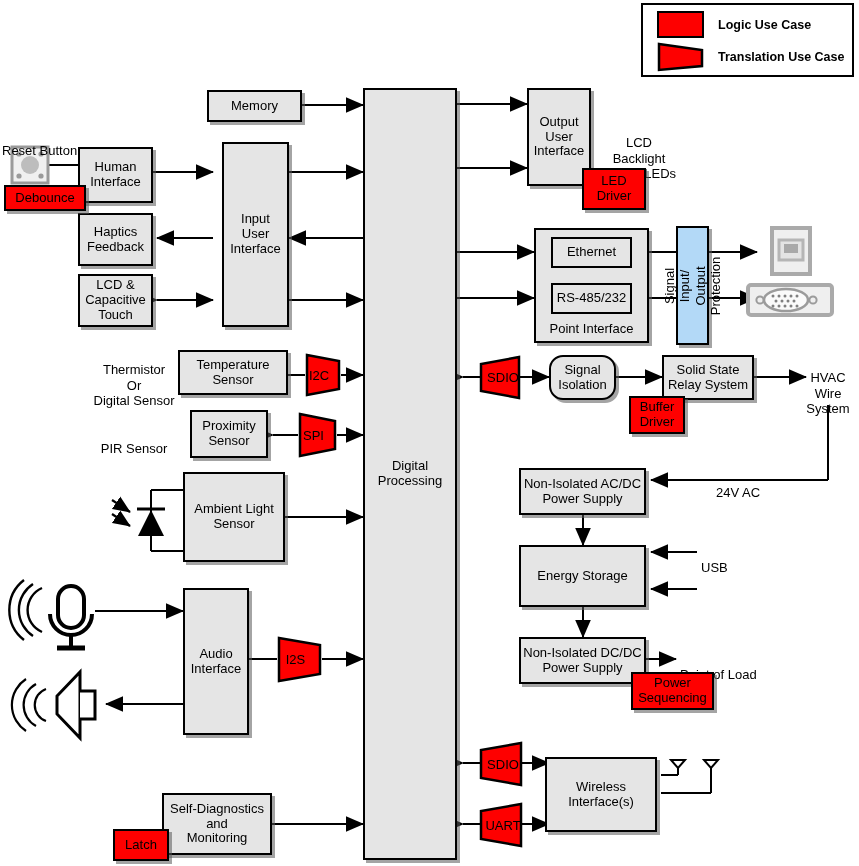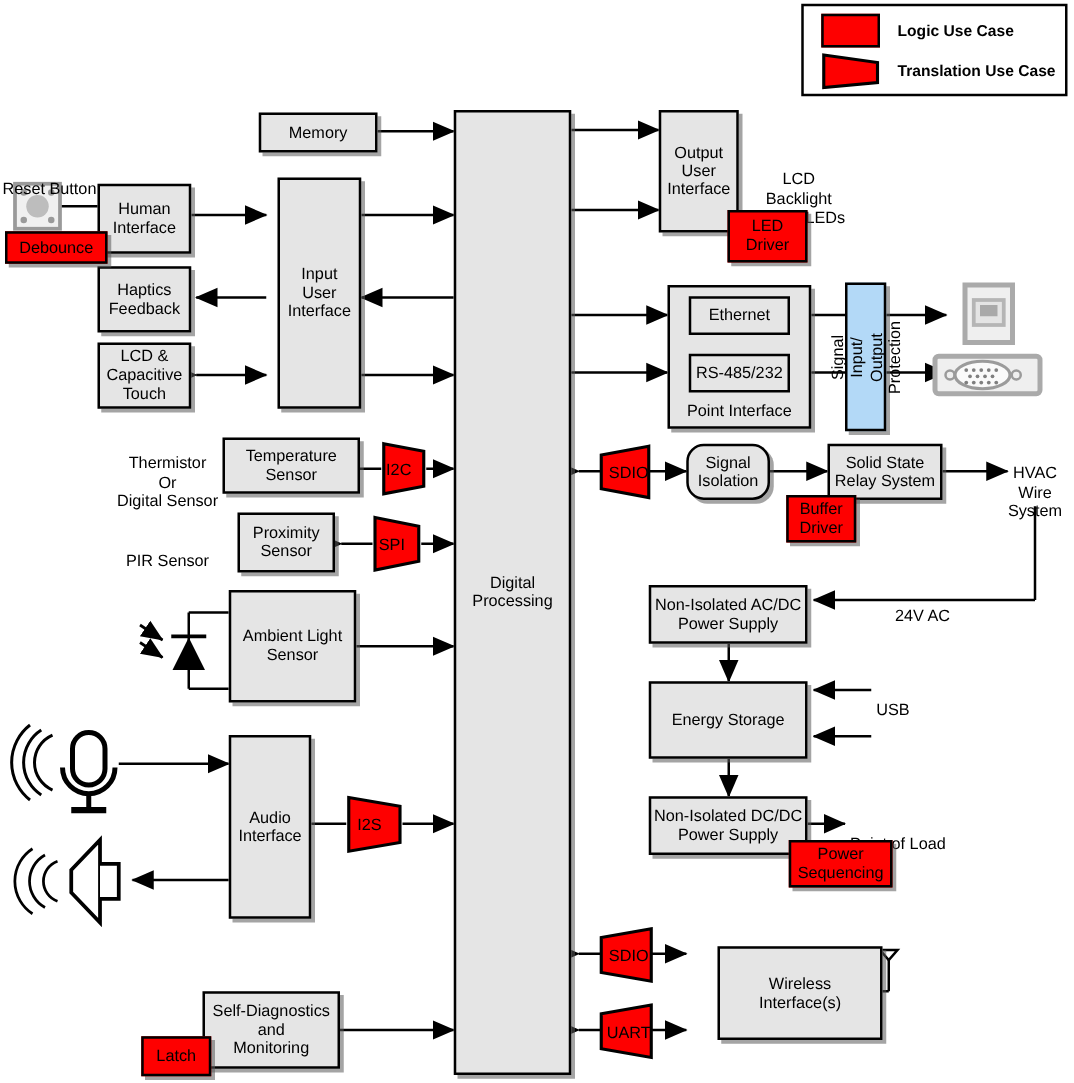--- a/index.html
+++ b/index.html
@@ -366,21 +366,21 @@
   <div class="redbox" style="left:631px;top:672px;width:83px;height:38px;">
     <span style="white-space:pre-line;">Power
 Sequencing</span>
   </div>
 
   <div class="box" style="left:183px;top:588px;width:66px;height:147px;">
     <span style="white-space:pre-line;">Audio
 Interface</span>
   </div>
 
-  <div class="box" style="left:574px;top:757px;width:132px;height:75px;">
+  <div class="box" style="left:545px;top:757px;width:112px;height:75px;">
     <span style="white-space:pre-line;">Wireless
 Interface(s)</span>
   </div>
 
   <div class="box" style="left:162px;top:793px;width:110px;height:62px;">
     <span style="white-space:pre-line;">Self-Diagnostics
 and
 Monitoring</span>
   </div>
 

